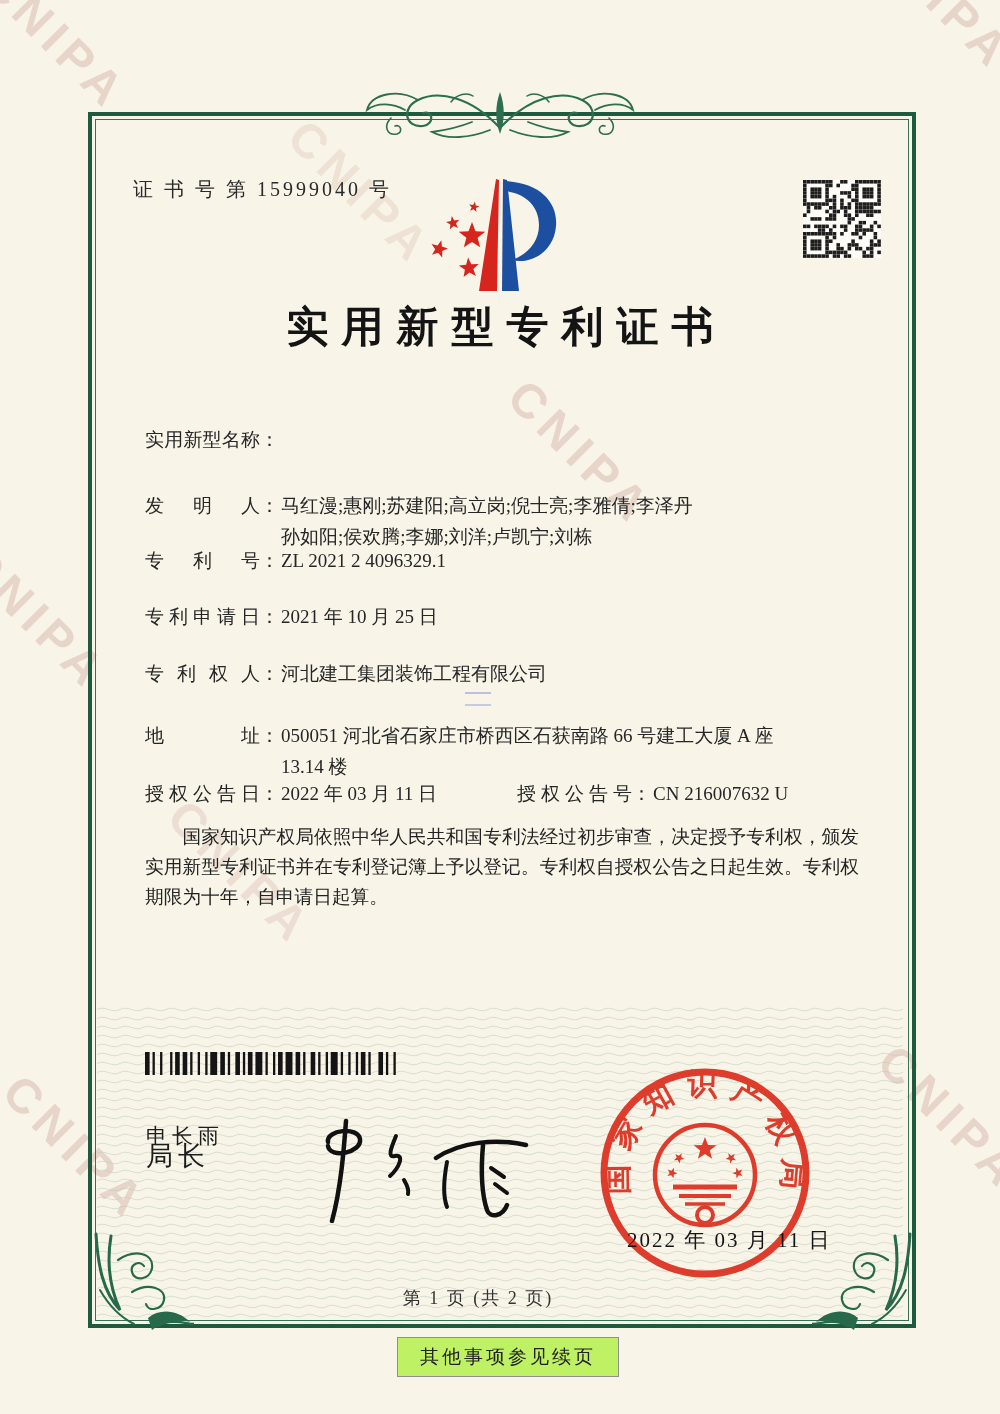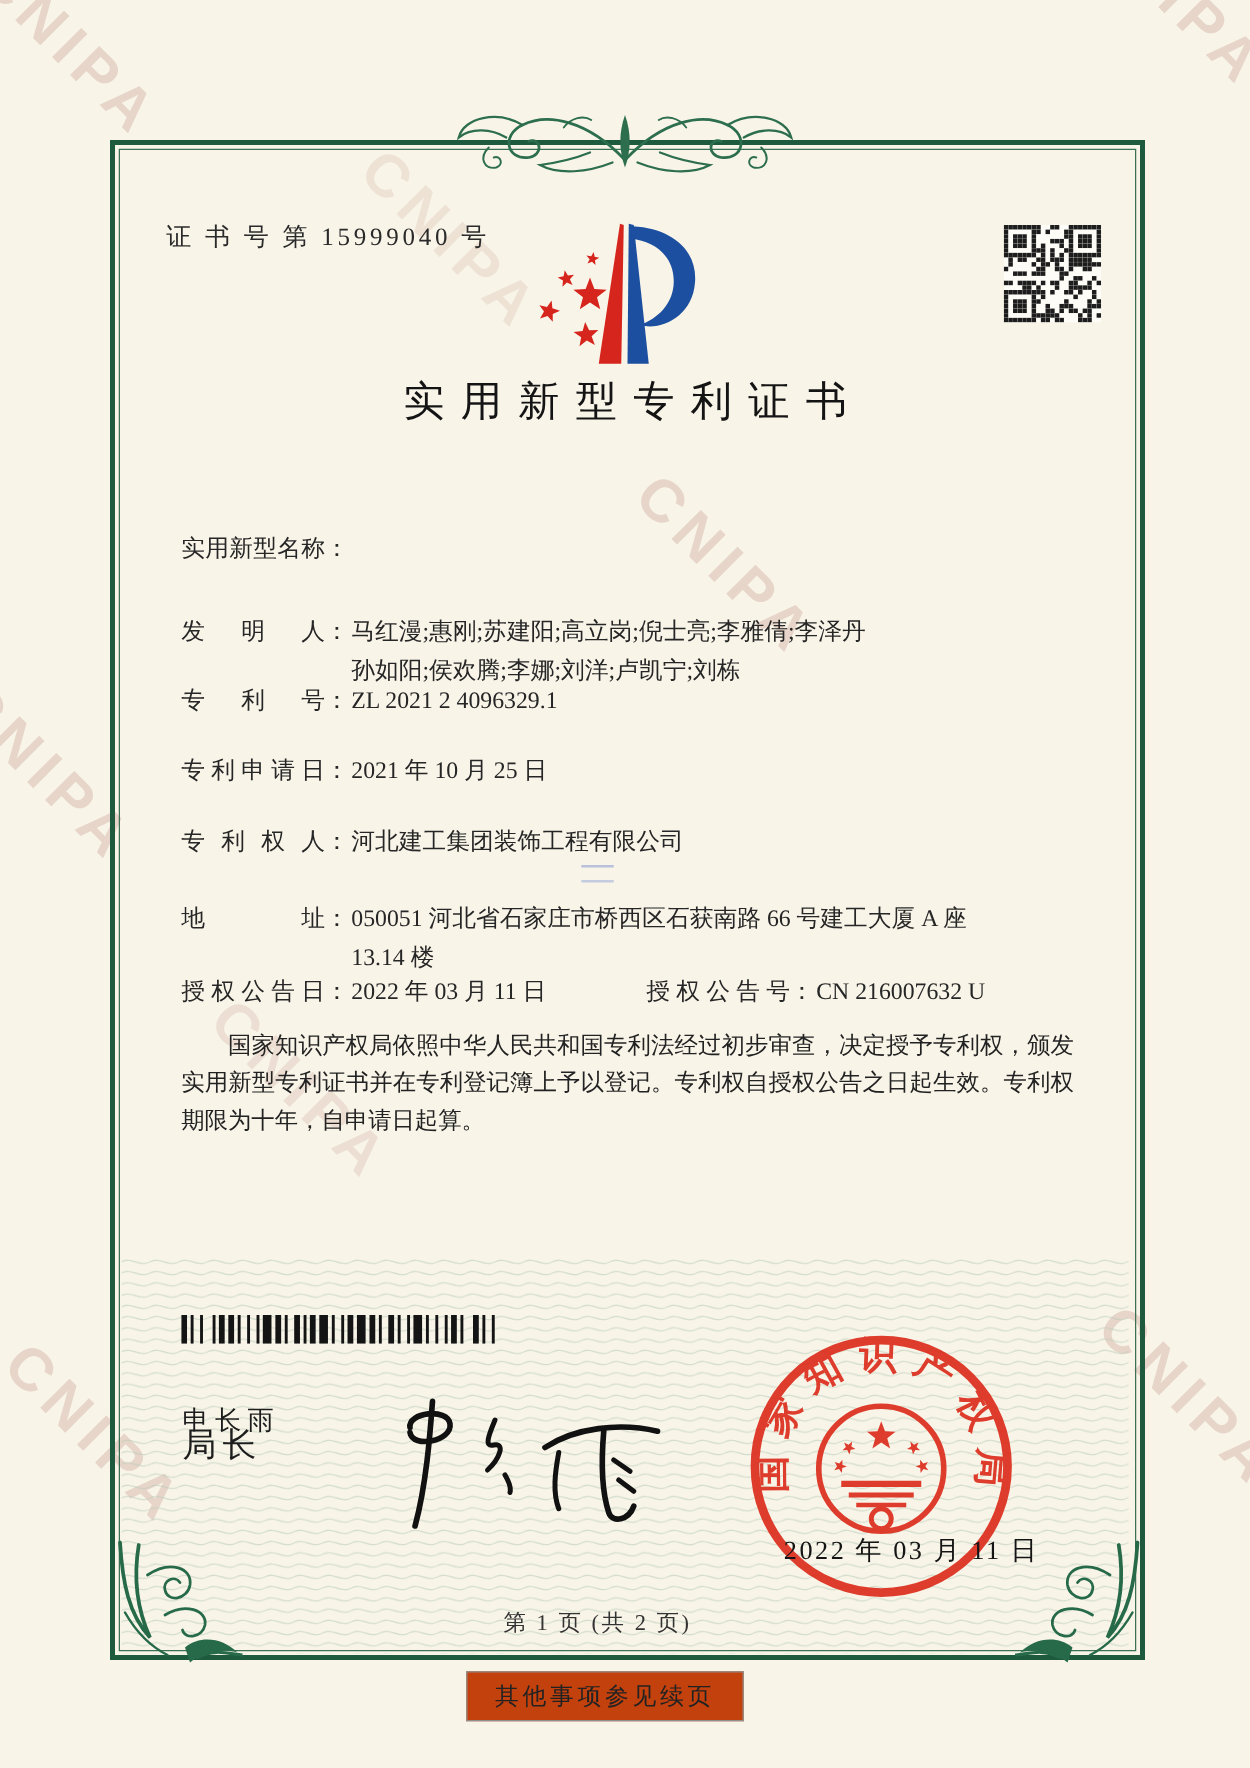--- a/index.html
+++ b/index.html
@@ -16,21 +16,21 @@
   
   .frame{position:absolute;left:88px;top:112px;width:828px;height:1216px;
          box-sizing:border-box;border:4px solid #1e5a3d;z-index:1}
   .frame-inner{position:absolute;inset:3px;border:1px solid #3a7154}
   .waves{position:absolute;left:97px;top:1005px;width:806px;height:318px;z-index:1;opacity:.55}
   
   .certno{position:absolute;left:133px;top:176px;z-index:2;font-size:20px;letter-spacing:3px;color:#2a2a2a}
   .logo{position:absolute;left:425px;top:163px;z-index:2}
   .qr{position:absolute;left:803px;top:180px;z-index:2}
   .title{position:absolute;left:0;right:0;top:299px;z-index:2;text-align:center;
-         font-size:33px;font-weight:normal;letter-spacing:13px;text-indent:13px;color:#141414}
+         font-size:42px;font-weight:bold;letter-spacing:13px;text-indent:13px;color:#141414}
   
   .row{position:absolute;left:145px;width:715px;display:flex;z-index:2;
        font-size:19px;line-height:31px;color:#262626}
   .row .lab{display:inline-block;width:115px;text-align:justify;text-align-last:justify;flex:none}
   .row .col{flex:none;margin-right:2px}
   .row .val{white-space:pre-line}
   .row.double{display:block;position:absolute}
   .row .grp{display:flex;position:absolute;top:0;left:0}
   .row .grp.right{left:372px}
   .legal{position:absolute;left:145px;top:822px;width:714px;z-index:2;
@@ -40,22 +40,22 @@
   .barcode{position:absolute;left:145px;top:1052px;z-index:3}
   .signer-title{position:absolute;left:146px;top:1138px;z-index:3;
       font-family:"Liberation Sans","DejaVu Sans",sans-serif;font-size:27px;letter-spacing:5px;color:#1d1d1d}
   .signer-name{position:absolute;left:146px;top:1122px;z-index:3;
       font-family:"Liberation Sans","DejaVu Sans",sans-serif;font-size:21px;letter-spacing:5px;color:#1d1d1d}
   .signature{position:absolute;left:300px;top:1118px;z-index:3}
   .seal{position:absolute;left:595px;top:1063px;z-index:3;opacity:.93}
   .seal-date{position:absolute;left:627px;top:1226px;z-index:4;font-size:21px;letter-spacing:2px;color:#141414}
   .pagenum{position:absolute;left:478px;top:1286px;transform:translateX(-50%);z-index:3;
            font-size:18px;letter-spacing:2px;color:#333}
-  .footnote{position:absolute;left:484px;top:1337px;transform:translateX(-50%);z-index:2;
-            background:#c2410c;border:1px solid #8f8f8f;padding:6px 22px;
+  .footnote{position:absolute;left:508px;top:1337px;transform:translateX(-50%);z-index:2;
+            background:#bef264;border:1px solid #8f8f8f;padding:6px 22px;
             font-size:19px;letter-spacing:3px;color:#222}
   .ornament-top{position:absolute;left:355px;top:80px;z-index:2}
   .corner{position:absolute;z-index:2}
   .corner.left{left:90px;top:1232px}
   .corner.right{left:812px;top:1232px;transform:scaleX(-1)}
   .artifact{position:absolute;left:465px;top:692px;z-index:2;width:26px;height:10px;
             border-top:2px solid rgba(70,100,200,.35);border-bottom:2px solid rgba(70,100,200,.28)}
 </style>
 </head>
 <body>

